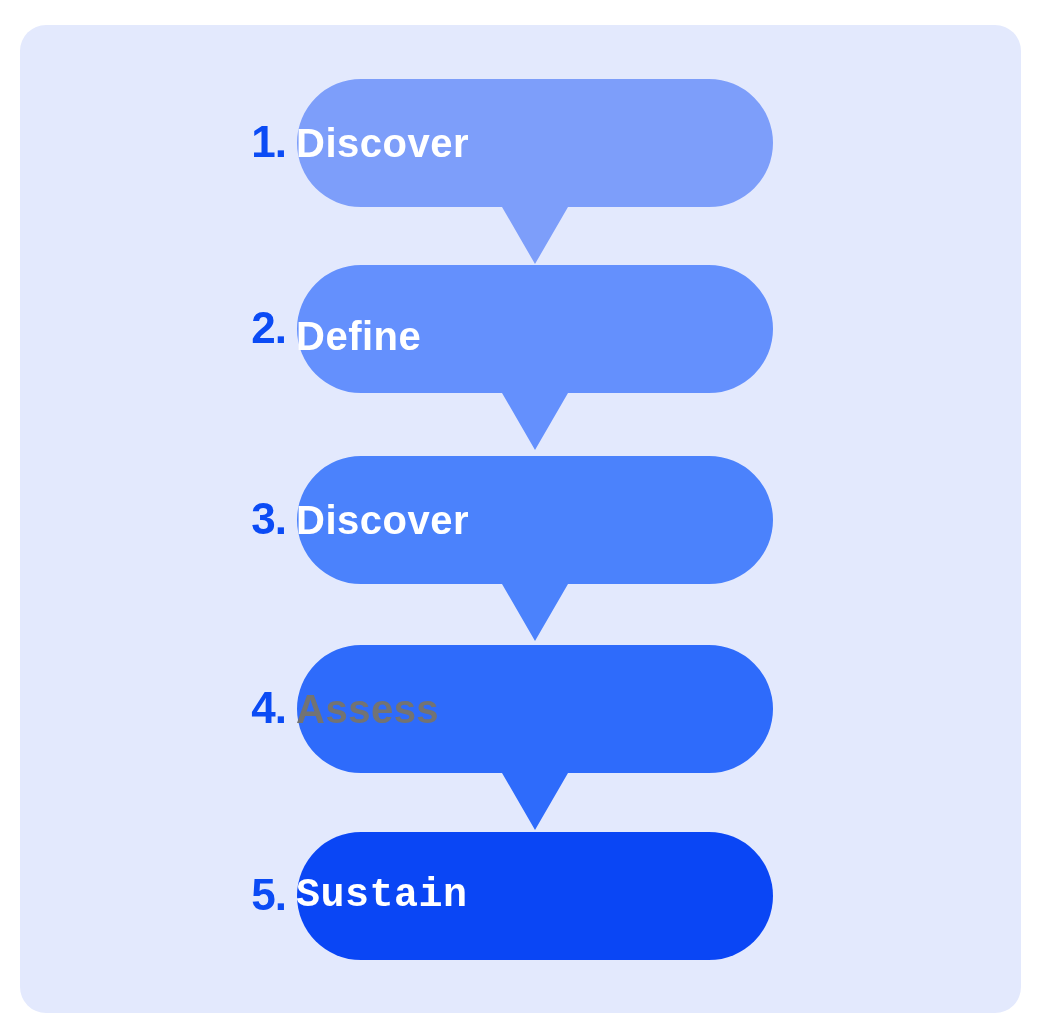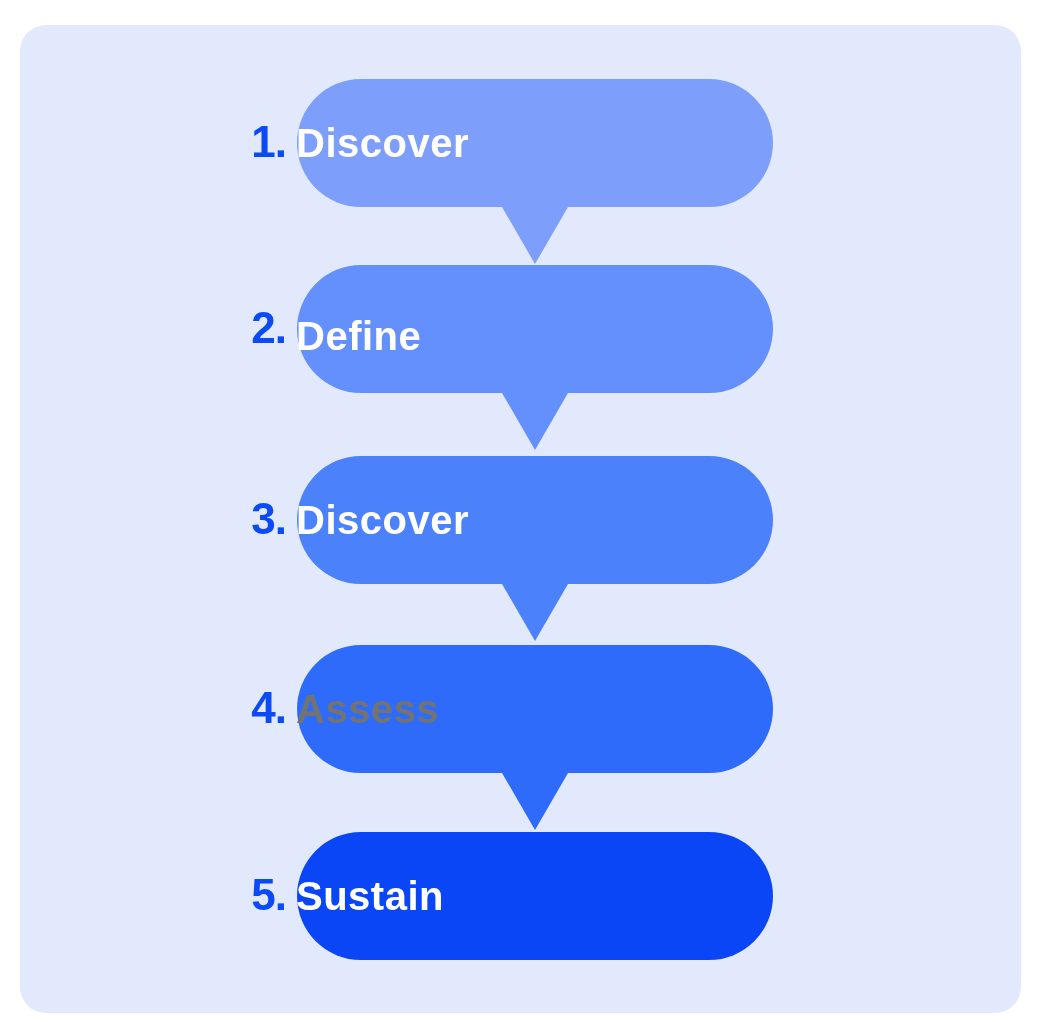--- a/index.html
+++ b/index.html
@@ -128,17 +128,17 @@
       <div class="step-label" style="top: 44px; color: #737373;">Assess</div>
     </div>
 
     <div class="step-row" style="top:832px;">
       <div class="step-number" style="top: 41px; color: rgb(11, 75, 245);">5.</div>
       <div class="step-shape">
         <svg viewBox="0 0 476 128" width="476" height="128" xmlns="http://www.w3.org/2000/svg" aria-hidden="true">
           <path d="M 64 0 H 412 A 64 64 0 0 1 412 128 H 64 A 64 64 0 0 1 64 0 Z" fill="#0A46F5"></path>
         </svg>
       </div>
-      <div class="step-label" style="top: 44px; color: rgb(255, 255, 255);">Sustain</div>
+      <div class="step-label" style="top: 44px; color: rgb(255, 255, 255); font-family: Liberation Mono, monospace;">Sustain</div>
     </div>
 
   </div>
 </div>
 
 </body></html>

